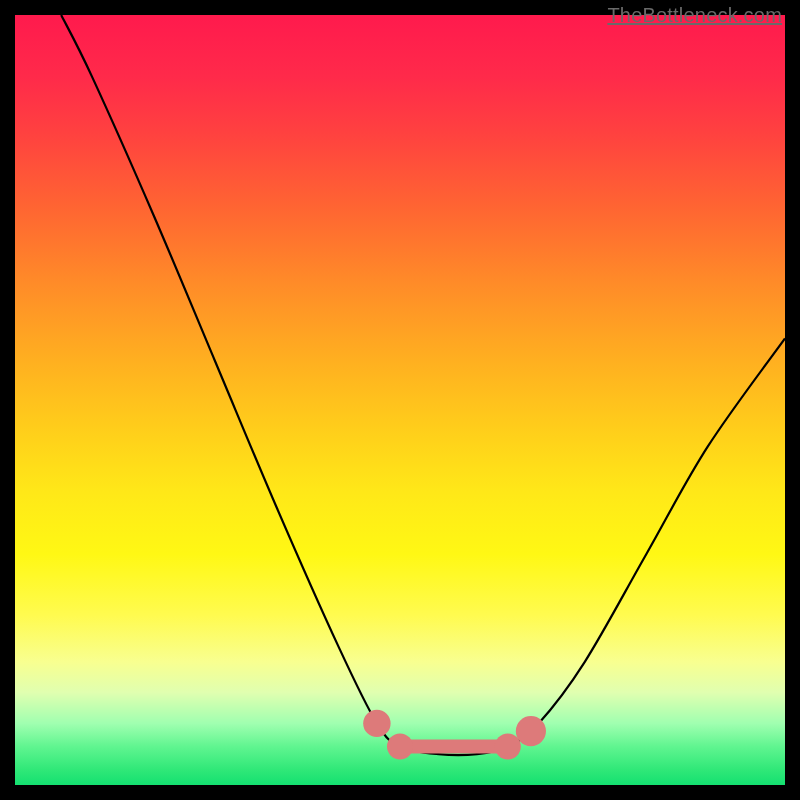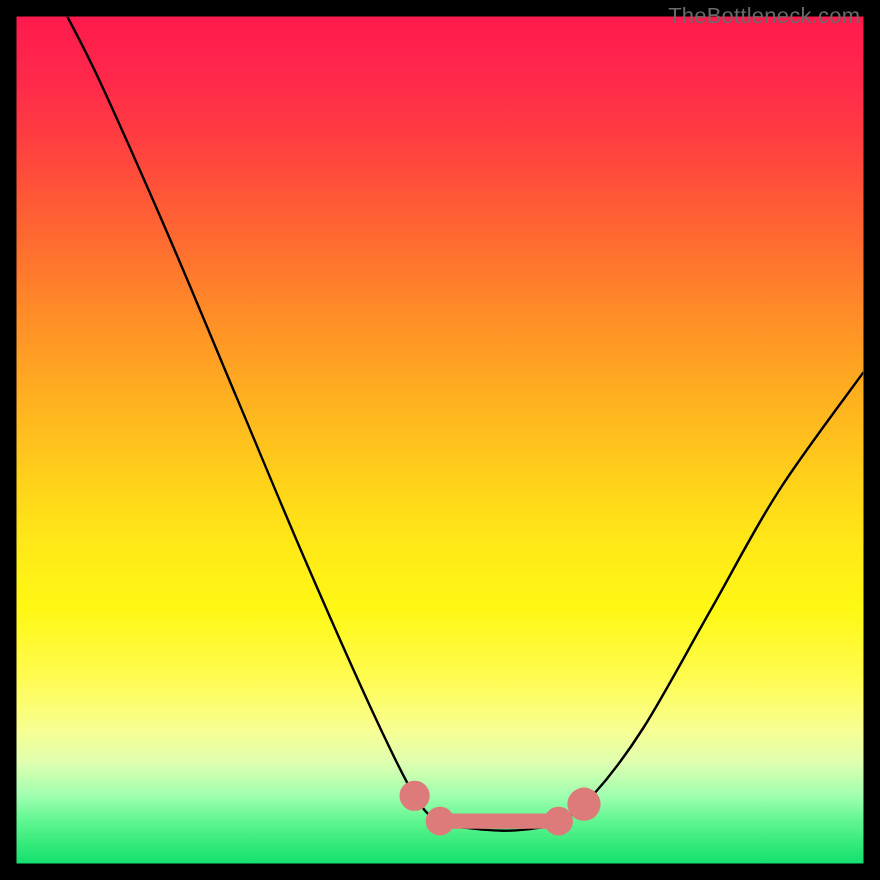--- a/index.html
+++ b/index.html
@@ -37,20 +37,21 @@
     );
   }
   .watermark {
     position: absolute;
     top: 4px;
     right: 18px;
     font-size: 20px;
     color: #6a6a6a;
     font-weight: 500;
     letter-spacing: 0.2px;
+    text-decoration: underline;
   }
   svg.plot {
     position: absolute;
     left: 15px;
     top: 15px;
     width: 770px;
     height: 770px;
   }
 </style>
 </head>

